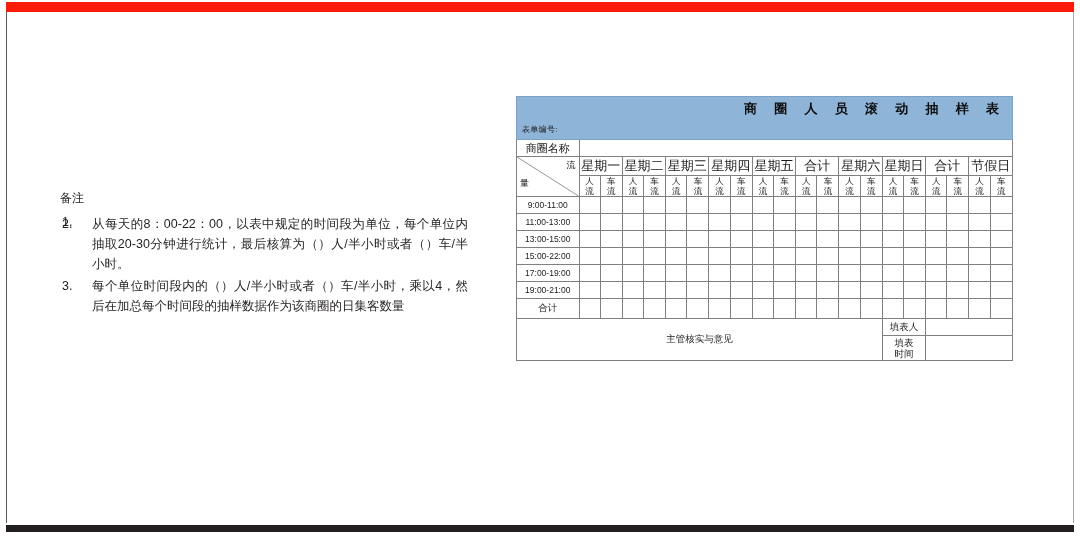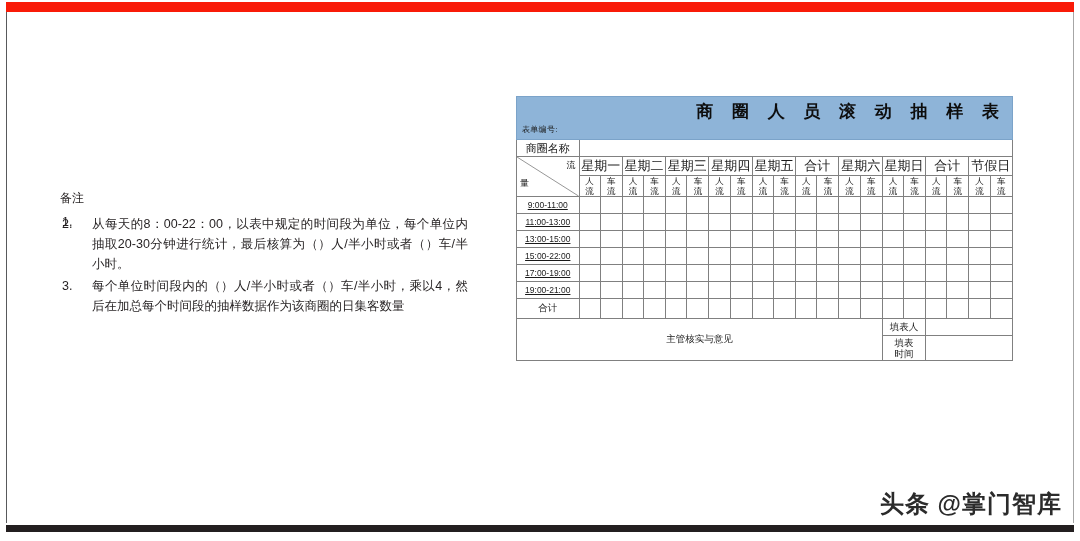--- a/index.html
+++ b/index.html
@@ -122,25 +122,26 @@
     height: 42px;
     border: 1px solid #7ba3c9;
     position: relative;
     text-align: right;
     padding: 0;
   }
   .title-cn {
     position: absolute;
     right: 6px;
     top: 3px;
-    font-size: 17px;
+    font-size: 13px;
     font-weight: bold;
     letter-spacing: 7px;
     color: #0d0d0d;
     white-space: nowrap;
+    font-family: Liberation Serif, serif;
   }
   .form-no {
     position: absolute;
     left: 5px;
     bottom: 4px;
     font-size: 8px;
     color: #1a1a1a;
     letter-spacing: 0.3px;
   }
   .lbl-left {
@@ -179,21 +180,20 @@
     font-size: 8.5px;
     line-height: 10px;
     height: 34px;
   }
   .flowcell span { display: block; }
   .timecell {
     text-align: left;
     padding-left: 4px;
     font-size: 8.5px;
     height: 19px;
-    text-decoration: underline;
   }
   .totalrow td { font-size: 9.5px; height: 19px; }
   .opinion {
     text-align: left;
     vertical-align: top;
     padding: 3px 0 0 4px;
     font-size: 9.5px;
     height: 44px;
   }
   .sig-label { font-size: 9.5px; height: 22px; }
@@ -565,15 +565,14 @@
       <tr>
         <td class="sig-label two" colspan="2">
             <span>填表</span>
             <span>时间</span>
           </td>
         <td class="blank" colspan="4"></td>
       </tr>
     </tbody>
   </table>
 
-  <div class="watermark">头条 @掌门智库</div>
 
 </div>
 
 </body></html>

